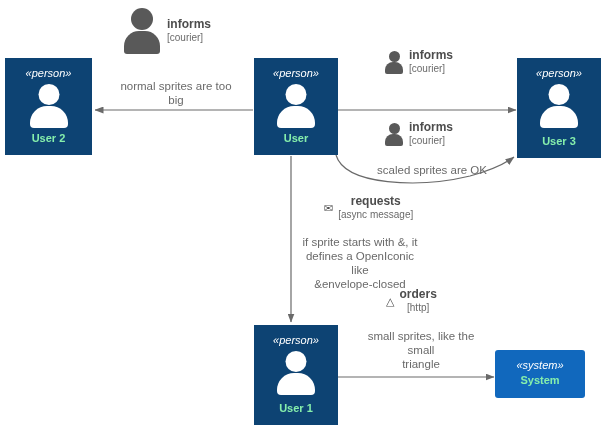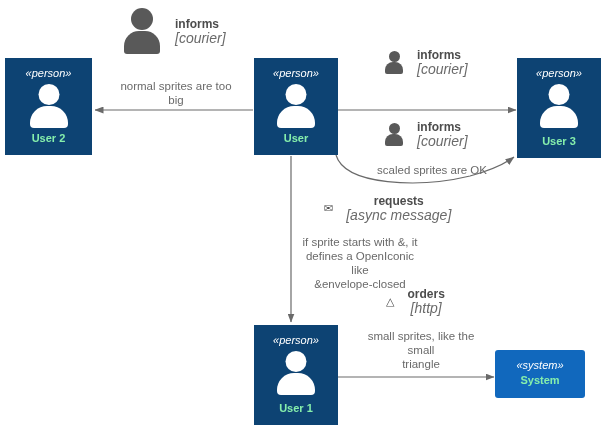--- a/index.html
+++ b/index.html
@@ -105,37 +105,36 @@
     text-align: center;
     white-space: pre-line;
   }
   .label.nowrap { white-space: nowrap; }
 
   
   .rel-head {
     position: absolute;
     display: flex;
     align-items: center;
-    gap: 13px;
+    gap: 5px;
   }
   .rel-head .rel-texts {
     display: flex;
     flex-direction: column;
     align-items: flex-start;
     line-height: 14px;
   }
   .rel-title {
     font-weight: bold;
     font-size: 12px;
     color: #4d4d4d;
     white-space: nowrap;
   }
   .rel-tech {
-    font-style: italic;
-    font-size: 14px;
+    font-size: 10px;
     color: #6a6a6a;
     white-space: nowrap;
   }
   .rel-head.centered .rel-texts { align-items: center; }
 
   
   .sprite-person {
     position: relative;
     flex: 0 0 auto;
   }

